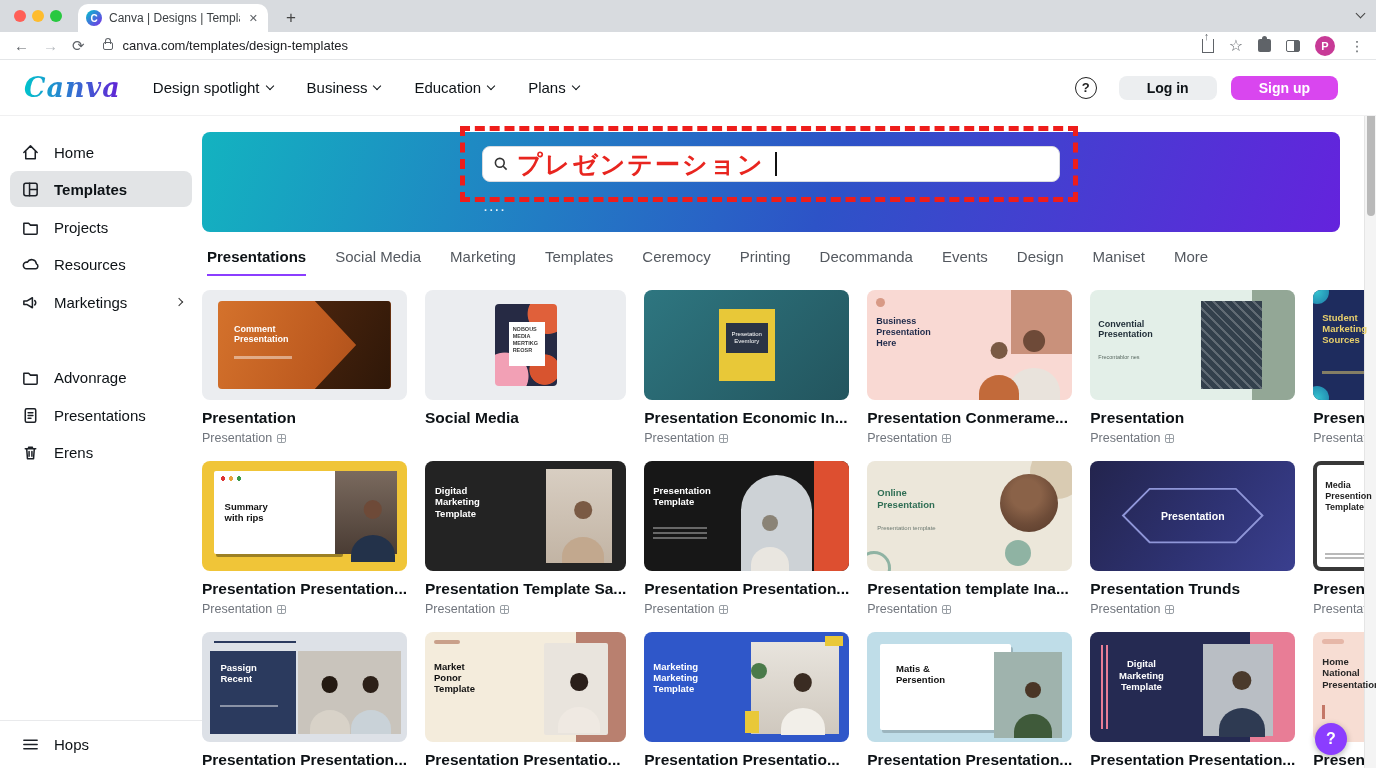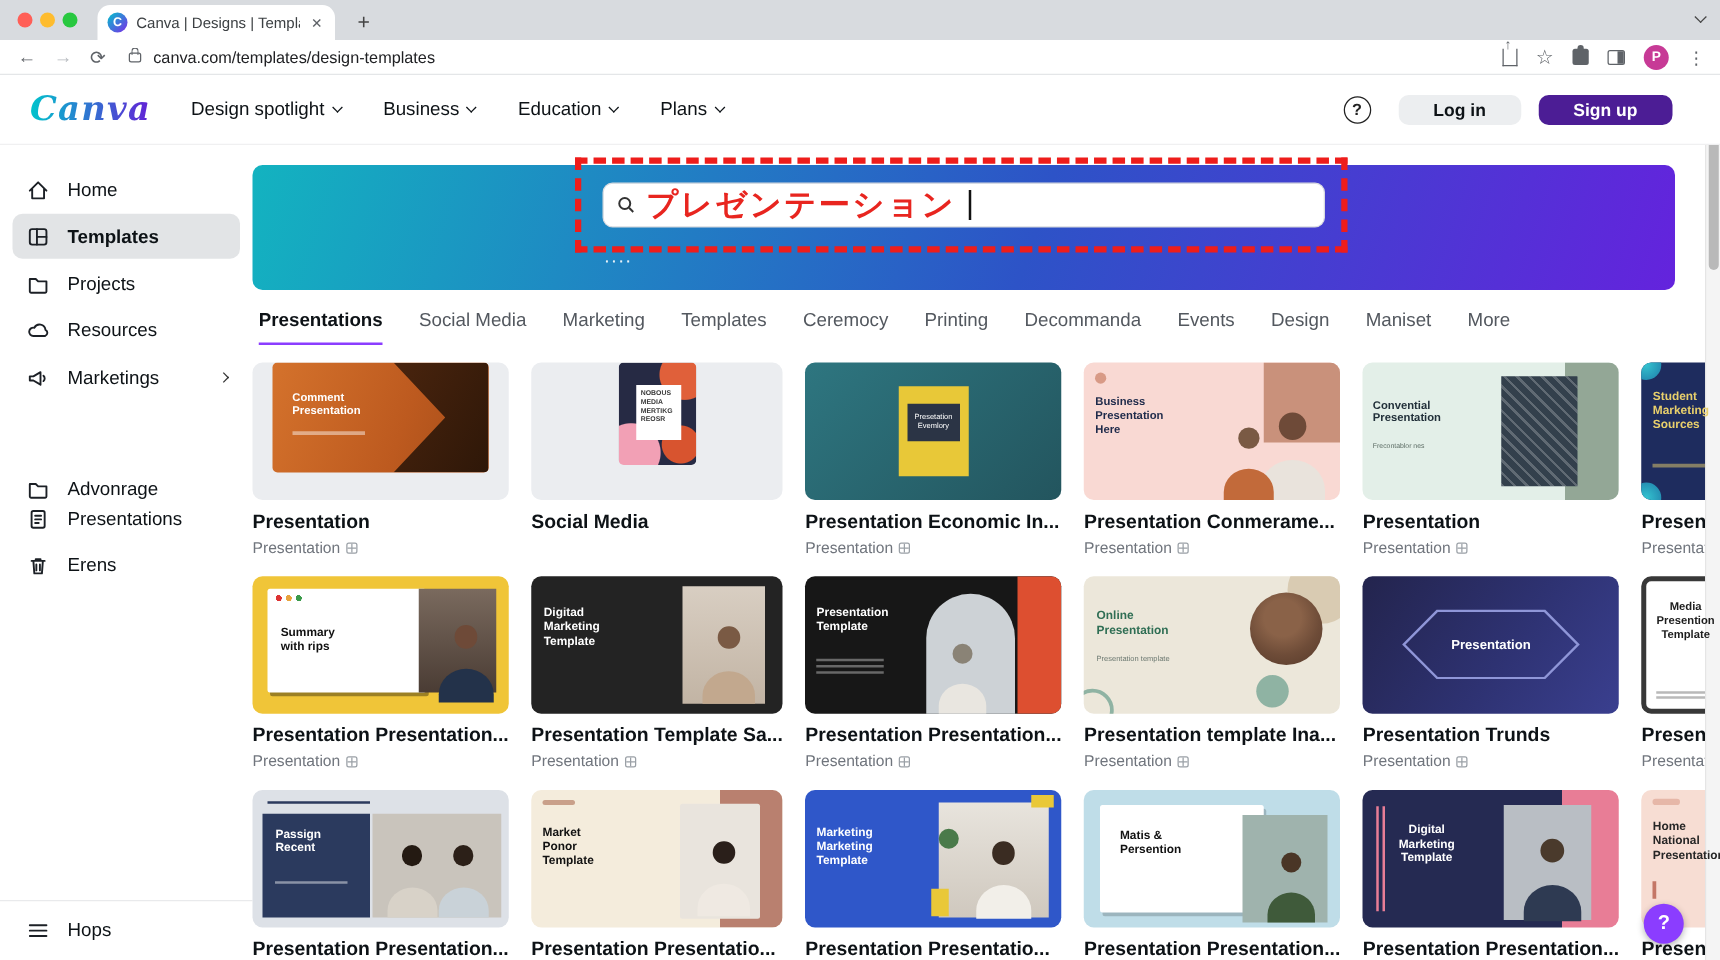--- a/index.html
+++ b/index.html
@@ -51,21 +51,21 @@
     background-clip:text; color:transparent; letter-spacing:1px; }
   .mainnav { display:flex; align-items:center; gap:34px; margin-left:32px; }
   .mainnav .item { display:flex; align-items:center; gap:7px; font-size:15px; color:#0d1216; font-weight:500; }
   .mainnav .chev { width:6px; height:6px; border-color:#0d1216; margin-top:-3px; }
   .hd-spacer { flex:1 1 auto; }
   .help-circ { width:22px; height:22px; border:1.7px solid #222; border-radius:50%; font-size:13px; font-weight:600;
     color:#222; display:flex; align-items:center; justify-content:center; margin-right:22px; }
   .btn { height:24px; border-radius:8px; font-size:14px; font-weight:600; display:flex; align-items:center;
     padding:0 28px; }
   .btn.login { background:#eceef0; color:#0d1216; margin-right:14px; }
-  .btn.signup { background:#4c1d95; color:#fff; margin-right:38px; }
+  .btn.signup { background:#d946ef; color:#fff; margin-right:38px; }
 
   
   .sidebar { position:absolute; left:0; top:116px; width:202px; height:652px; background:#fff; }
   .side-item { position:absolute; left:10px; width:182px; height:36px; border-radius:8px; display:flex;
     align-items:center; gap:14px; padding:0 10px; font-size:15px; color:#0d1216; }
   .side-item.sel { background:#e2e4e6; font-weight:700; }
   .side-item .ic { width:20px; height:20px; flex:0 0 20px; display:flex; align-items:center; justify-content:center;}
   .side-item svg { stroke:#1c2026; fill:none; stroke-width:1.6; stroke-linecap:round; stroke-linejoin:round; }
   .side-item .rchev { margin-left:auto; width:6px; height:6px; border-right:1.7px solid #333;
     border-bottom:1.7px solid #333; transform:rotate(-45deg); }
@@ -99,21 +99,21 @@
 
   .st { position:absolute; font-weight:700; line-height:1.18; white-space:pre-line; z-index:3; }
   .ssub { position:absolute; font-weight:400; z-index:3; }
   .person { position:absolute; z-index:2; }
   .person::before { content:""; position:absolute; left:50%; top:0; transform:translateX(-50%);
     width:calc(var(--s)*.42); height:calc(var(--s)*.42); border-radius:50%; background:var(--head,#4a372c); }
   .person::after { content:""; position:absolute; left:50%; bottom:0; transform:translateX(-50%);
     width:var(--s); height:calc(var(--s)*.62); border-radius:50% 50% 0 0/75% 75% 0 0; background:var(--body,#3a3a3a); }
 
   
-  .pad { background:#ebedf0; display:flex; justify-content:center; }
+  .pad { background:#ebedf0; display:flex; align-items:center; justify-content:center; }
   .slide-inner { position:relative; width:84%; height:80%; border-radius:4px; overflow:hidden; }
   .c0 .slide-inner { background:linear-gradient(110deg,#d4722c,#bd5a1f 60%,#a34b18); }
   .c0 .slide-inner::after { content:""; position:absolute; inset:0;
     clip-path:polygon(56% 0,80% 50%,56% 100%,100% 100%,100% 0); background:linear-gradient(120deg,#5e2e12,#2e1708); }
   .c0 .st { left:9%; top:26%; color:#fff; font-size:9px; }
   .c0 .bar { position:absolute; left:9%; top:62%; width:34%; height:3px; background:rgba(255,255,255,.45); }
   .c1 .slide-inner { width:62px; height:82px; background:
       radial-gradient(circle at 16% 88%, #f2a0b5 0 26%, transparent 27%),
       radial-gradient(circle at 85% 12%, #e0603a 0 22%, transparent 23%),
       radial-gradient(circle at 80% 80%, #d8542f 0 18%, transparent 19%),
@@ -166,21 +166,21 @@
   .c9 .gcirc { position:absolute; right:20%; bottom:5%; width:26px; height:26px; border-radius:50%; background:#8fb3a3; }
   .c9 .gblob { position:absolute; left:-10px; bottom:-14px; width:34px; height:34px; border-radius:50%;
     border:3px solid #8fb3a3; }
   .c9 .st { left:10px; top:24%; color:#2f6e54; font-size:9.5px; }
   .c9 .ssub { left:10px; top:58%; color:#6d7a72; font-size:6px; }
   .c10 { background:linear-gradient(125deg,#23244d 0%,#2e3272 55%,#3a3f8f 100%);
     display:flex; align-items:center; justify-content:center; }
   .c10 .hex { position:absolute; left:15%; top:24%; width:70%; height:52%; }
   .c10 .st { position:static; color:#fff; font-size:10.5px; text-align:center; }
   .c11 { background:#fff; border:4px solid #383838; }
-  .c11 .st { left:8px; top:15%; color:#1d1d1d; font-size:9px;text-align:center; }
+  .c11 .st { left:8px; top:15%; color:#1d1d1d; font-size:9px; }
   .c11 .bar { position:absolute; left:8px; bottom:12%; width:22%; height:2px; background:#b9b9b9;
     box-shadow:0 4px 0 #b9b9b9; }
   
   .c12 { background:#dde1e7; }
   .c12 .topline { position:absolute; left:6%; top:8%; width:40%; height:2px; background:#2b3a5e; }
   .c12 .panel { position:absolute; left:4%; top:17%; width:42%; height:76%; background:#2b3a5e; }
   .c12 .st { left:9%; top:27%; color:#fff; font-size:9.5px; }
   .c12 .bar { position:absolute; left:9%; top:66%; width:28%; height:2px; background:rgba(255,255,255,.45); }
   .c12 .photo { position:absolute; right:3%; top:17%; width:50%; height:76%; background:#c9c4bc; }
   .c13 { background:#f4ecdc; }
@@ -314,21 +314,21 @@
     <span class="rchev"></span>
   </div>
   <div class="side-item" style="top:130px">
     <span class="ic">
         <svg width="19" height="19" viewBox="0 0 20 20">
           <path d="M6 14.5 a3.5 3.5 0 1 1 .8-6.9 a5 5 0 0 1 9.4 1.7 a2.8 2.8 0 0 1 -.4 5.2 z"></path>
         </svg>
       </span>
     <span>Resources</span>
   </div>
-  <div class="side-item" style="top:257px">
+  <div class="side-item" style="top:243px">
     <span class="ic">
         <svg width="19" height="19" viewBox="0 0 20 20">
           <path d="M3 5.5 h5 l2 2 h7 v8.5 a1 1 0 0 1 -1 1 H4 a1 1 0 0 1 -1 -1 z"></path>
         </svg>
       </span>
     <span>Advonrage</span>
   </div>
   <div class="side-item" style="top:281px">
     <span class="ic">
         <svg width="19" height="19" viewBox="0 0 20 20">

